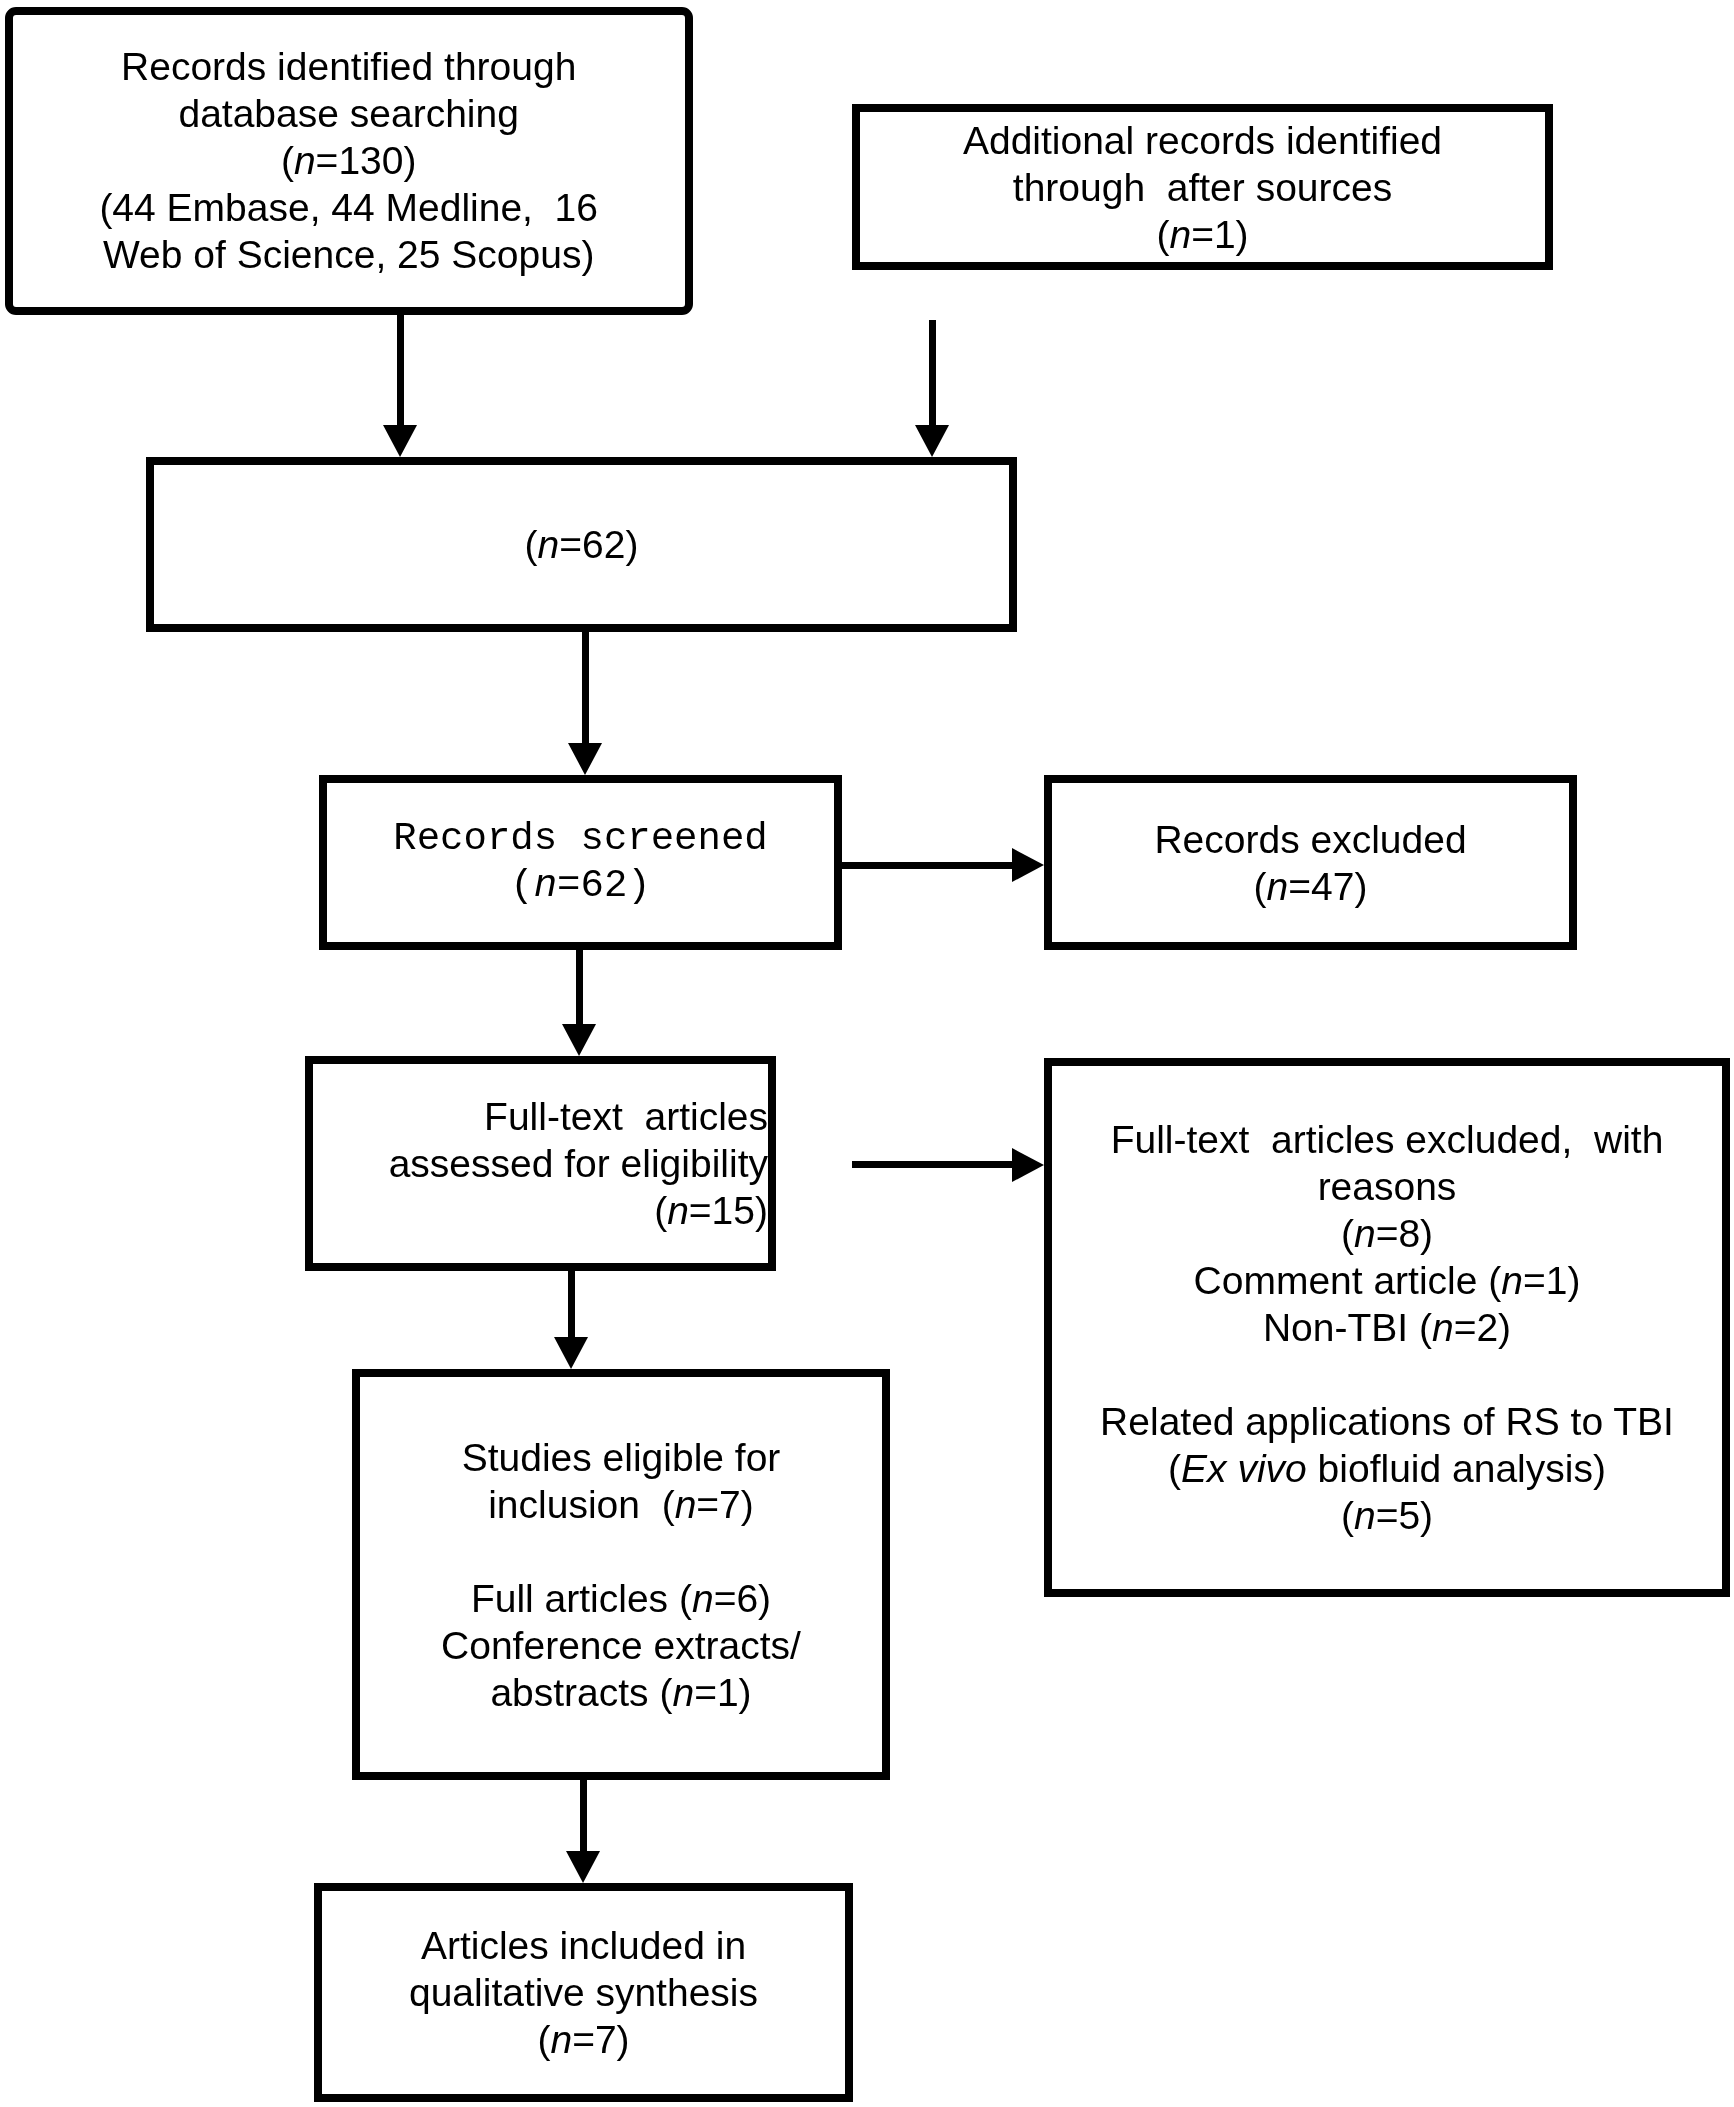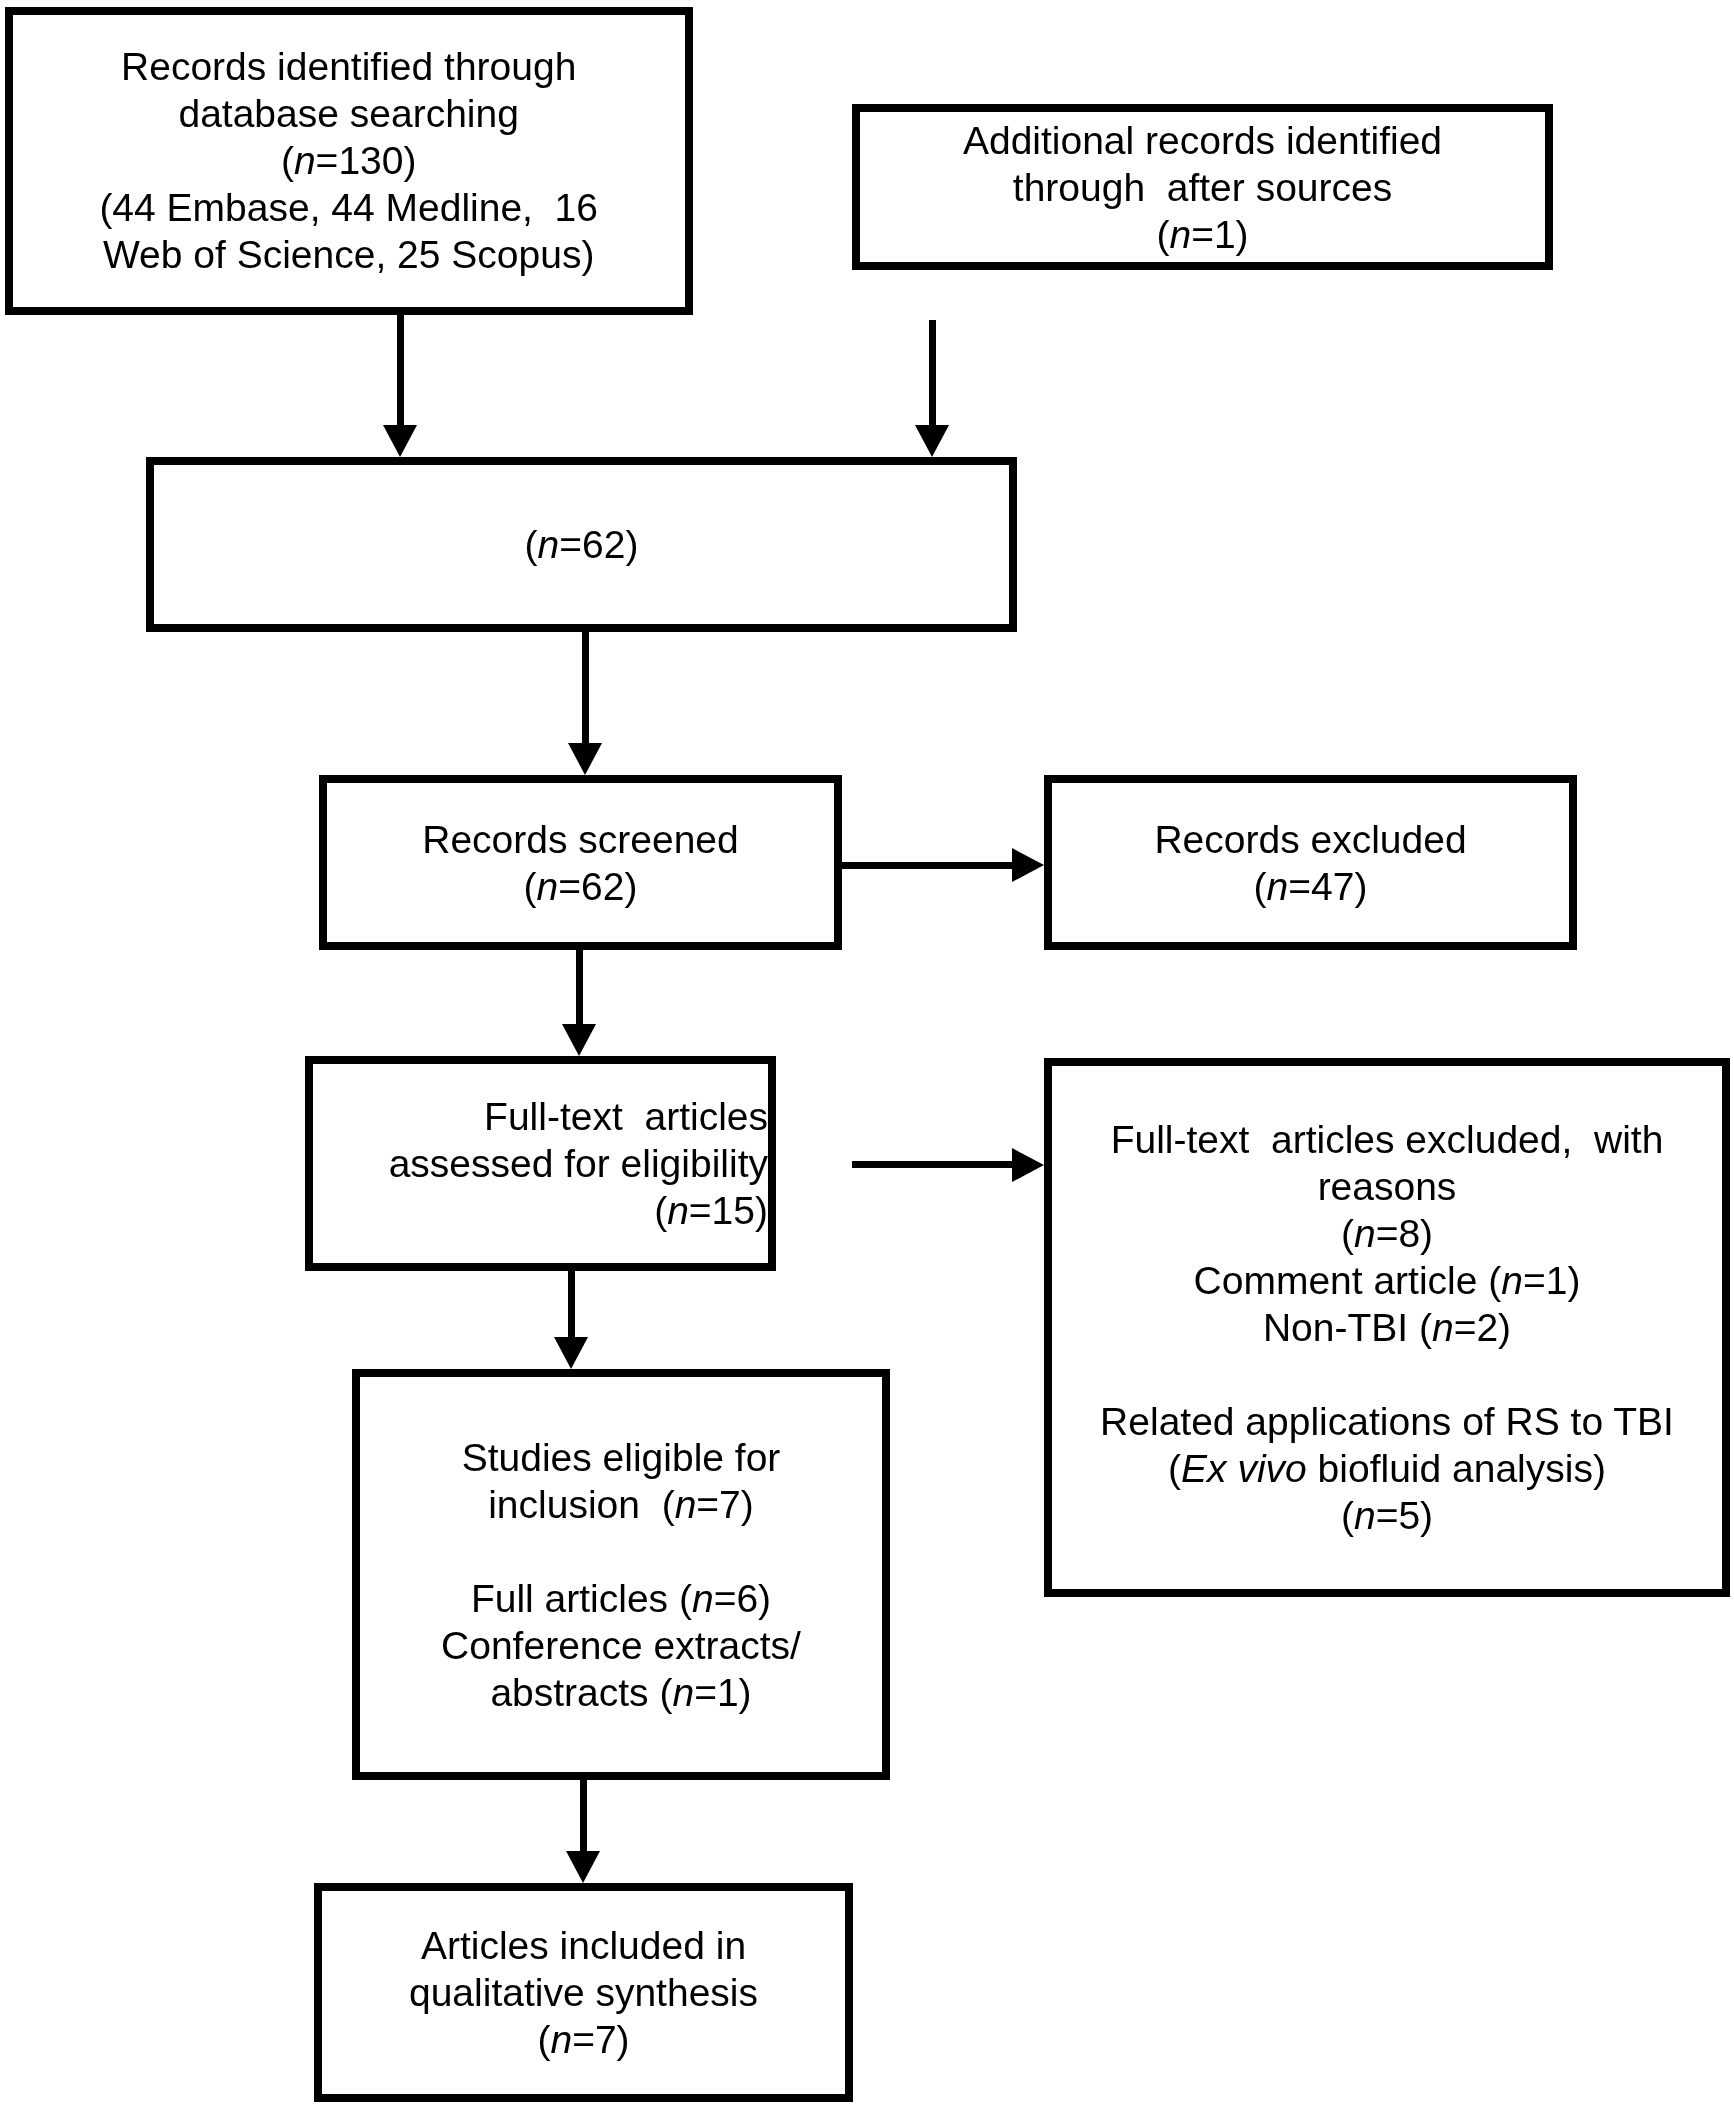--- a/index.html
+++ b/index.html
@@ -38,39 +38,39 @@
     border-top: 17.3px solid transparent;
     border-bottom: 17.3px solid transparent;
     border-left: 32px solid #000000;
   }
 </style>
 </head>
 <body>
 
 <div class="canvas">
 
-  <div class="box" style="left:4.7px; top:6.7px; width:688px; height:308px;">
+  <div class="box" style="left:4.7px; top:6.7px; width:688px; height:308px;border-radius:11px;">
       <div class="line"><span>Records identified through</span></div>
       <div class="line"><span>database searching</span></div>
       <div class="line"><span>(</span><span class="it">n</span><span>=130)</span></div>
       <div class="line"><span>(44 Embase, 44 Medline,  16</span></div>
       <div class="line"><span>Web of Science, 25 Scopus)</span></div>
     </div>
 
   <div class="box" style="left:852px; top:104px; width:701px; height:166px;">
       <div class="line"><span>Additional records identified</span></div>
       <div class="line"><span>through  after sources</span></div>
       <div class="line"><span>(</span><span class="it">n</span><span>=1)</span></div>
     </div>
 
   <div class="box" style="left:146px; top:457px; width:871px; height:175px;">
       <div class="line"><span>(</span><span class="it">n</span><span>=62)</span></div>
     </div>
 
-  <div class="box" style="left:319px; top:775px; width:523px; height:175px;">
+  <div class="box" style="left:319px; top:775px; width:523px; height:175px;font-family:Liberation Mono, monospace;">
       <div class="line"><span>Records screened</span></div>
       <div class="line"><span>(</span><span class="it">n</span><span>=62)</span></div>
     </div>
 
   <div class="box" style="left:1044px; top:775px; width:533px; height:175px;">
       <div class="line"><span>Records excluded</span></div>
       <div class="line"><span>(</span><span class="it">n</span><span>=47)</span></div>
     </div>
 
   <div class="box" style="left:305px; top:1056px; width:471px; height:215px;align-items:flex-end;">

